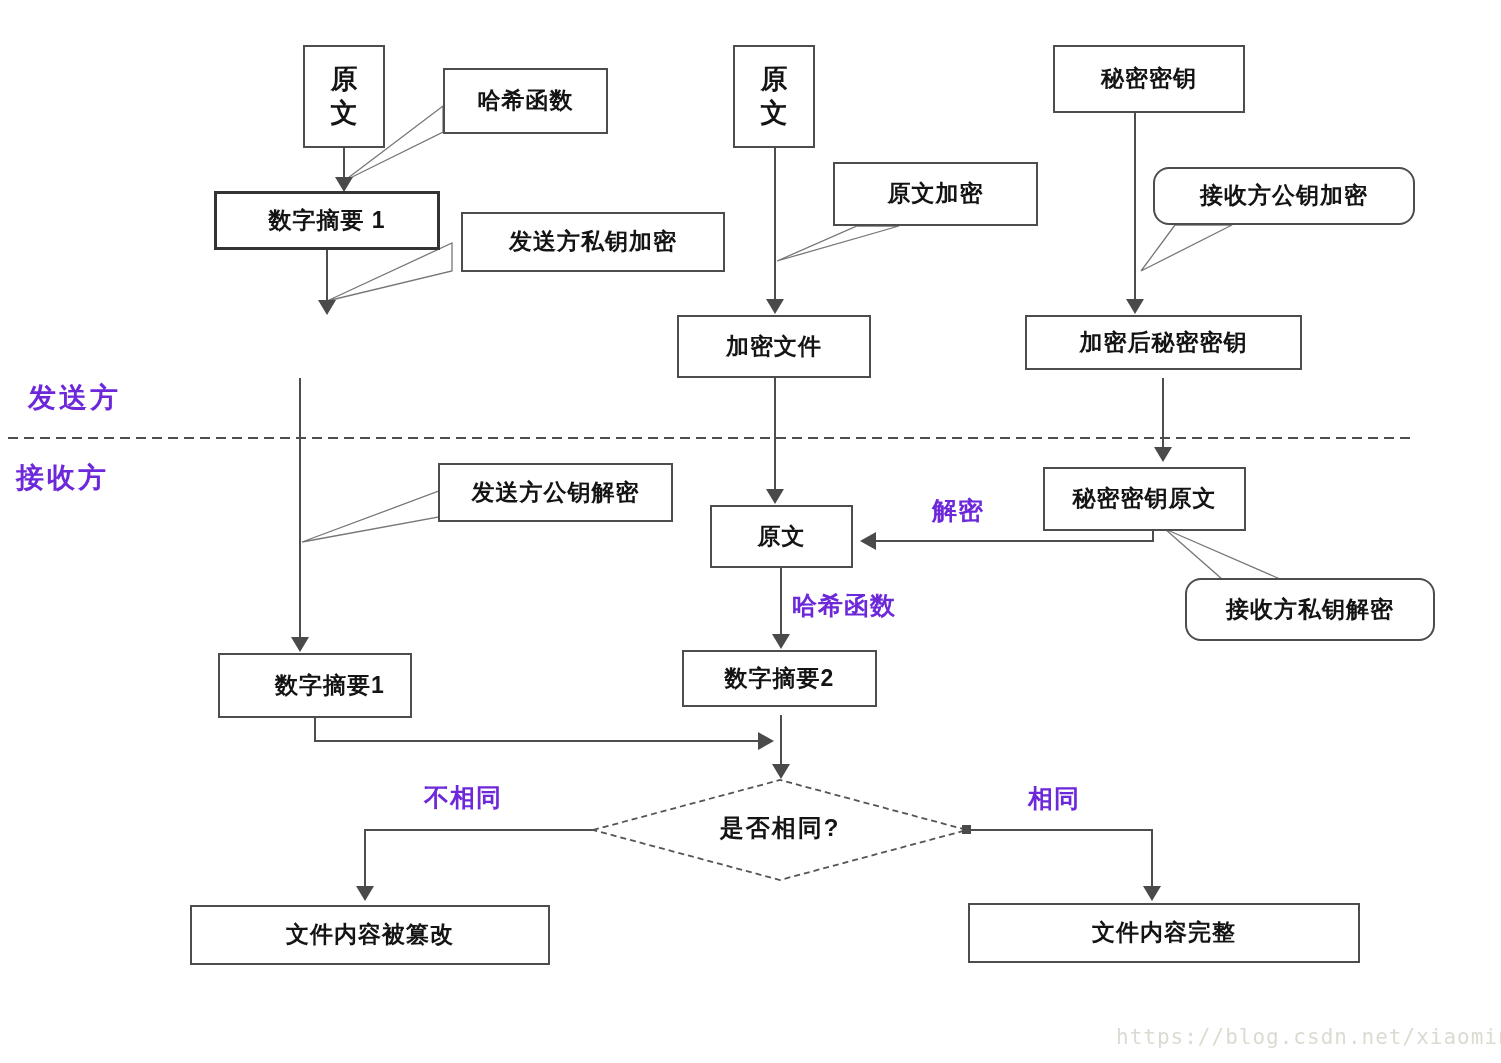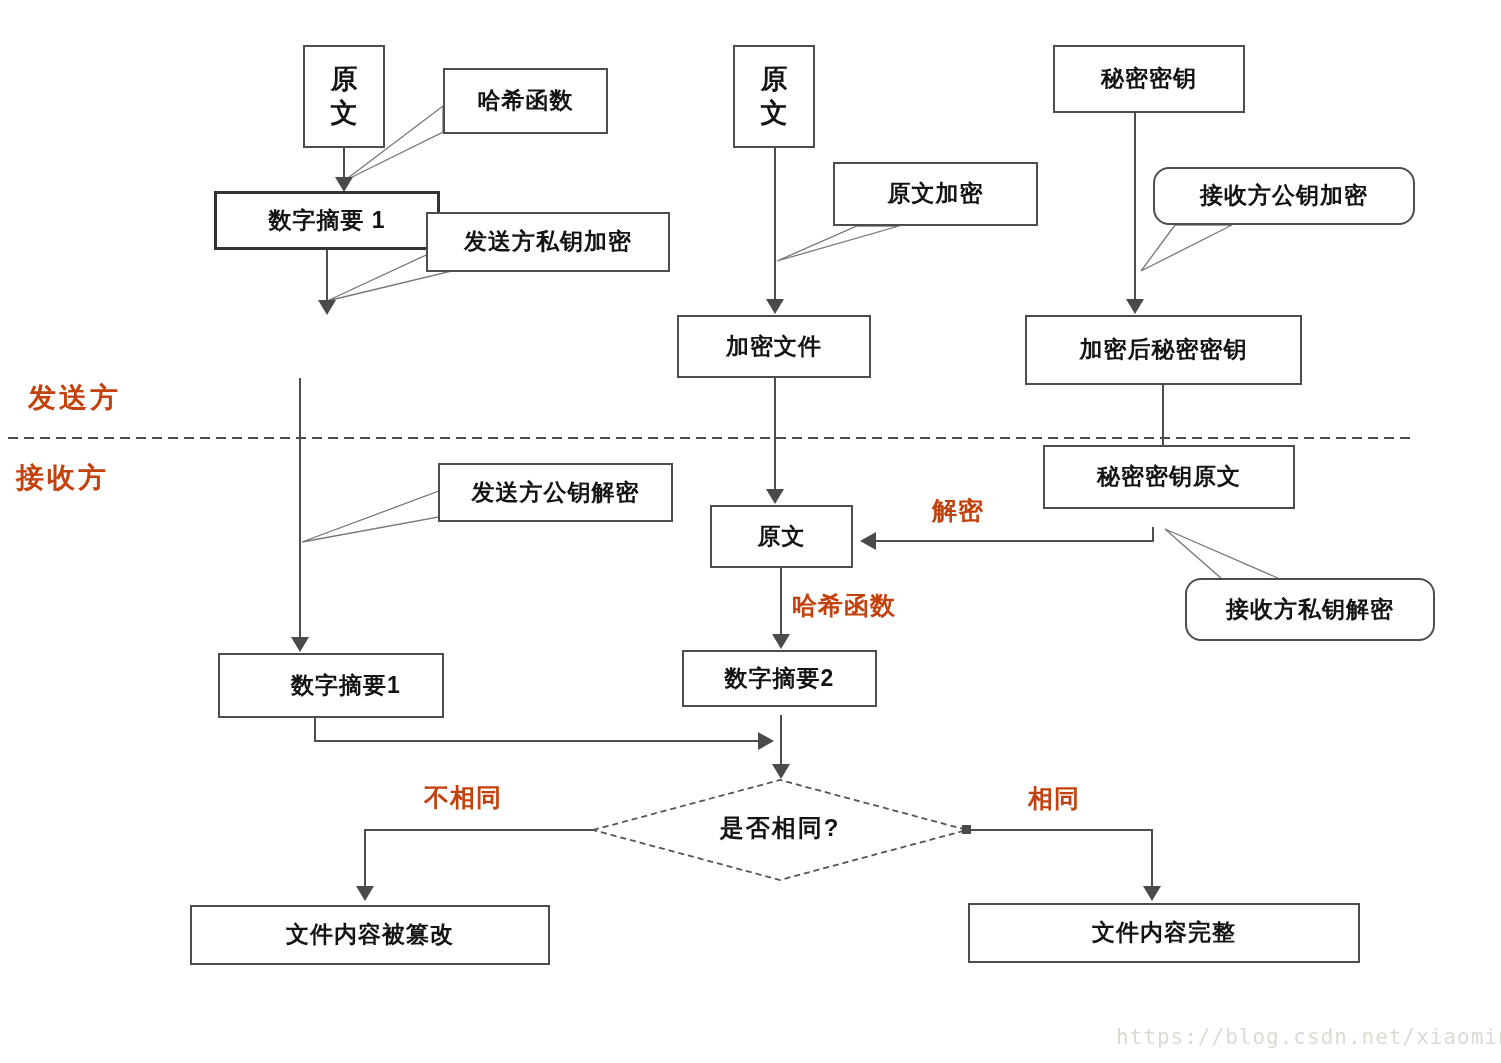--- a/index.html
+++ b/index.html
@@ -11,21 +11,21 @@
   .node{
     position:absolute;z-index:2;background:#fff;border:2px solid #4d4d4d;
     display:flex;align-items:center;justify-content:center;
     font-size:23px;font-weight:bold;letter-spacing:1px;color:#141414;
     box-sizing:border-box;text-align:center;white-space:pre-line;line-height:1.2;
   }
   .node.thick{border-width:3px;border-color:#333;}
   .node.round{border-radius:16px;border-width:2px;}
   .node.vert{font-size:27px;line-height:1.25;letter-spacing:0;}
   .lbl{
-    position:absolute;z-index:2;font-size:25px;font-weight:bold;color:#c2410c;
+    position:absolute;z-index:2;font-size:25px;font-weight:bold;color:#6d28d9;
     letter-spacing:1px;white-space:nowrap;
   }
   .diamond-label{
     position:absolute;z-index:2;left:593px;top:812px;width:374px;text-align:center;
     font-size:24px;font-weight:bold;color:#141414;letter-spacing:2px;
   }
   .watermark{
     position:absolute;z-index:2;left:1116px;top:1025px;
     font-family:"DejaVu Sans Mono","Liberation Mono",monospace;
     font-size:21px;color:#dcdbd2;letter-spacing:1px;white-space:nowrap;
@@ -101,36 +101,36 @@
   <div class="lbl" style="left:16px;top:459px;font-size:28px;letter-spacing:3px;">接收方</div>
 
   <div class="node vert" style="left:303px;top:45px;width:82px;height:103px;">原
 文</div>
   <div class="node" style="left:443px;top:68px;width:165px;height:66px;">哈希函数</div>
   <div class="node vert" style="left:733px;top:45px;width:82px;height:103px;">原
 文</div>
   <div class="node" style="left:1053px;top:45px;width:192px;height:68px;">秘密密钥</div>
 
   <div class="node thick" style="left:214px;top:191px;width:226px;height:59px;">数字摘要 1</div>
-  <div class="node" style="left:426px;top:212px;width:244px;height:60px;">发送方私钥加密</div>
+  <div class="node" style="left:461px;top:212px;width:264px;height:60px;">发送方私钥加密</div>
   <div class="node" style="left:833px;top:162px;width:205px;height:64px;">原文加密</div>
   <div class="node round" style="left:1153px;top:167px;width:262px;height:58px;text-align:center;">接收方公钥加密</div>
 
   <div class="node" style="left:677px;top:315px;width:194px;height:63px;">加密文件</div>
-  <div class="node" style="left:1025px;top:315px;width:277px;height:70px;">加密后秘密密钥</div>
+  <div class="node" style="left:1025px;top:315px;width:277px;height:55px;">加密后秘密密钥</div>
 
   <div class="node" style="left:438px;top:463px;width:235px;height:59px;">发送方公钥解密</div>
   <div class="node" style="left:710px;top:505px;width:143px;height:63px;">原文</div>
-  <div class="node" style="left:1043px;top:445px;width:252px;height:64px;">秘密密钥原文</div>
+  <div class="node" style="left:1043px;top:467px;width:203px;height:64px;">秘密密钥原文</div>
   <div class="node round" style="left:1185px;top:578px;width:250px;height:63px;">接收方私钥解密</div>
 
   <div class="lbl" style="left:932px;top:494px;">解密</div>
   <div class="lbl" style="left:792px;top:589px;">哈希函数</div>
 
-  <div class="node" style="left:218px;top:653px;width:226px;height:65px;padding-left:30px;">数字摘要1</div>
+  <div class="node" style="left:218px;top:653px;width:194px;height:65px;padding-left:30px;">数字摘要1</div>
   <div class="node" style="left:682px;top:650px;width:195px;height:57px;">数字摘要2</div>
 
   <div class="diamond-label">是否相同?</div>
   <div class="lbl" style="left:424px;top:781px;font-family:Liberation Serif, serif;">不相同</div>
   <div class="lbl" style="left:1028px;top:782px;">相同</div>
 
   <div class="node" style="left:190px;top:905px;width:360px;height:60px;">文件内容被篡改</div>
   <div class="node" style="left:968px;top:903px;width:392px;height:60px;">文件内容完整</div>
 
   <div class="watermark">https://blog.csdn.net/xiaoming100001</div>

